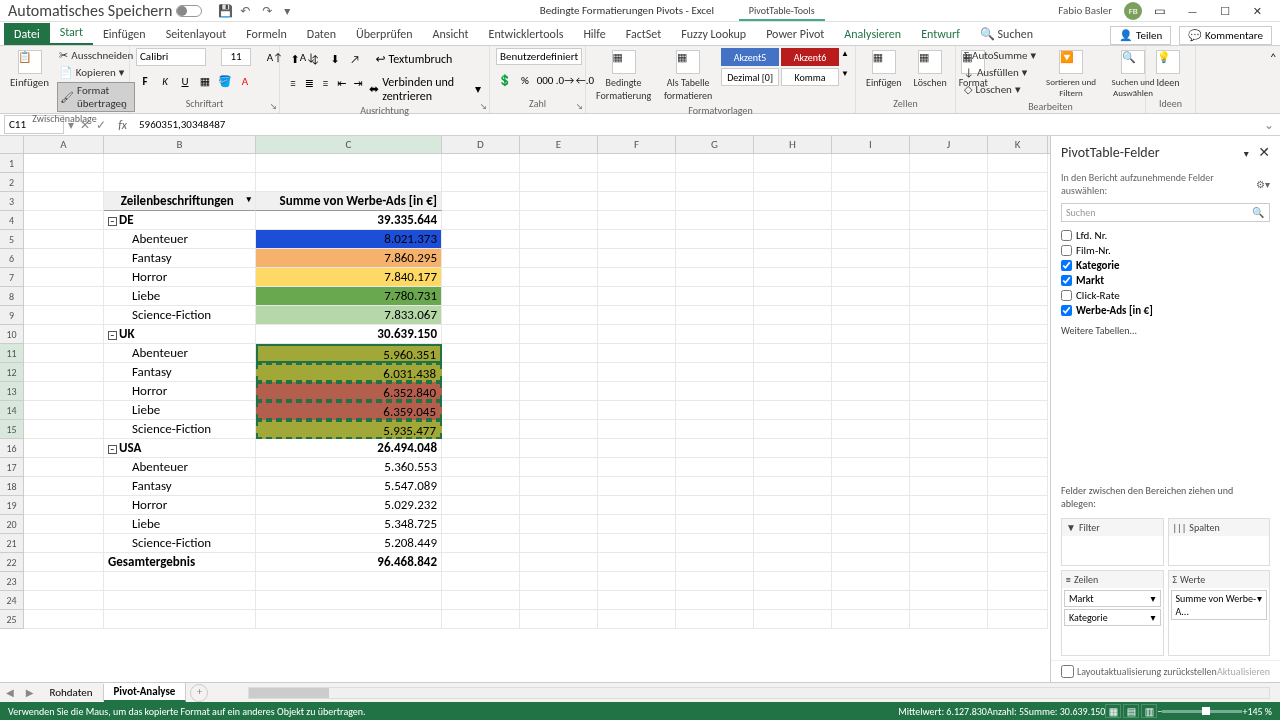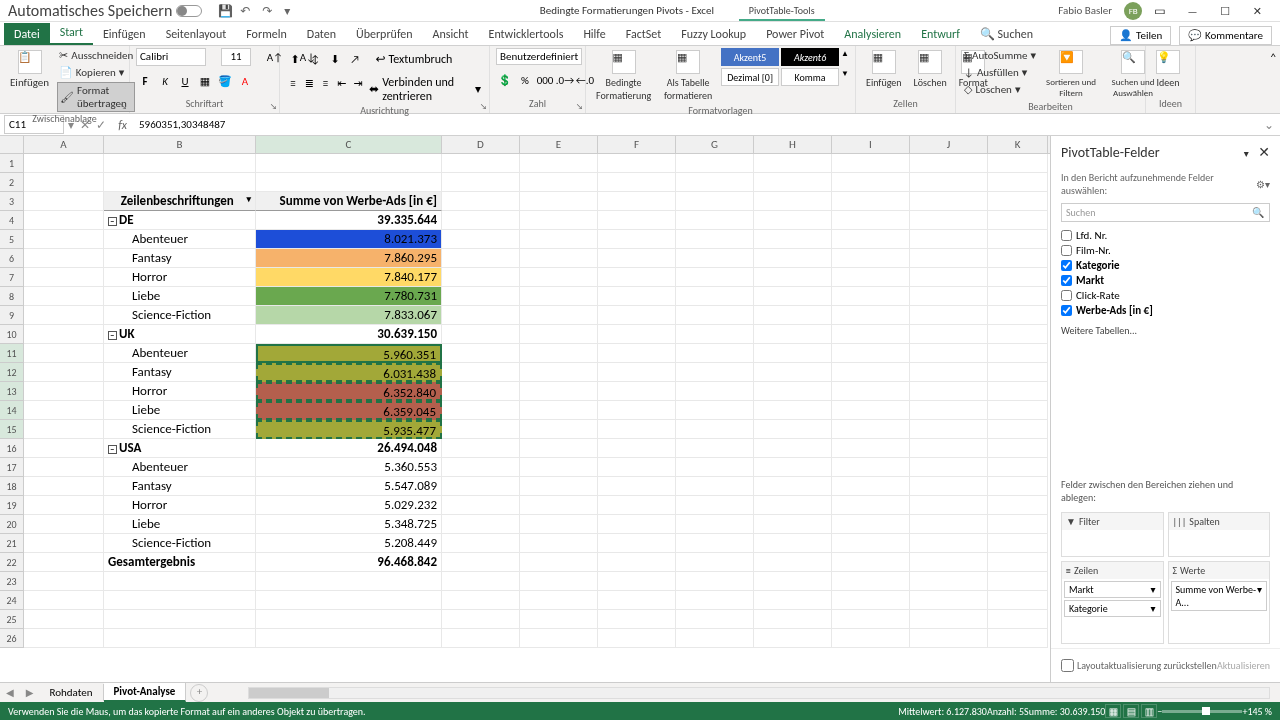--- a/index.html
+++ b/index.html
@@ -37,21 +37,21 @@
 .small-item.pressed { background: #d0d0d0; border: 1px solid #999; }
 .font-combo { display: flex; gap: 15px; }
 .font-name { width: 70px; border: 1px solid #ccc; background: #fff; padding: 1px 3px; font-size: 11px; }
 .font-size { width: 30px; border: 1px solid #ccc; background: #fff; padding: 1px 3px; font-size: 11px; text-align: center; }
 .btn-row { display: flex; gap: 2px; margin-top: 2px; }
 .fmt-btn { width: 18px; height: 18px; border: 1px solid transparent; display: flex; align-items: center; justify-content: center; font-size: 11px; }
 .num-combo { width: 86px; border: 1px solid #ccc; background: #fff; padding: 1px 3px; font-size: 11px; }
 .style-gallery { display: flex; gap: 2px; }
 .style-item { width: 58px; height: 18px; font-size: 10px; display: flex; align-items: center; justify-content: center; }
 .style-a5 { background: #4472c4; color: #fff; }
-.style-a6 { background: #000000; color: #fff; font-style: italic; }
+.style-a6 { background: #b91c1c; color: #fff; }
 .style-d { background: #fff; border: 1px solid #ccc; }
 .dialog-launcher { position: absolute; bottom: 2px; right: 2px; font-size: 8px; color: #666; }
 
 .formula-bar { height: 22px; display: flex; align-items: center; border-bottom: 1px solid #d0d0d0; background: #fff; }
 .name-box { width: 60px; border: 1px solid #ccc; padding: 2px 4px; font-size: 11px; margin: 0 4px; }
 .fx-btns { display: flex; gap: 6px; padding: 0 6px; color: #888; }
 .fx-label { font-style: italic; color: #666; padding: 0 6px; }
 .formula-input { flex: 1; padding: 2px 6px; font-size: 11px; border: none; }
 
 .main-area { display: flex; height: 546px; }
@@ -87,21 +87,21 @@
 .field-item { display: flex; align-items: center; gap: 4px; font-size: 11px; padding: 1px 0; }
 .field-item input { width: 11px; height: 11px; }
 .field-item .bold { font-weight: bold; }
 .more-tables { font-size: 10px; color: #444; padding: 4px 10px; }
 .areas-label { font-size: 10px; color: #555; padding: 4px 10px; }
 .areas-grid { display: grid; grid-template-columns: 1fr 1fr; gap: 4px; padding: 4px 10px; flex: 1; }
 .area-box { border: 1px solid #ddd; display: flex; flex-direction: column; }
 .area-title { background: #f5f5f5; padding: 2px 4px; font-size: 10px; color: #444; display: flex; align-items: center; gap: 3px; }
 .area-items { flex: 1; padding: 2px; }
 .area-item { background: #fff; border: 1px solid #ccc; padding: 1px 4px; font-size: 10px; margin-bottom: 2px; display: flex; justify-content: space-between; }
-.pane-footer { padding: 10px 10px; display: flex; align-items: center; justify-content: space-between; border-top: 1px solid #eee; }
+.pane-footer { padding: 4px 10px; display: flex; align-items: center; justify-content: space-between; border-top: 1px solid #eee; }
 .pane-footer label { font-size: 10px; color: #666; display: flex; align-items: center; gap: 3px; }
 .update-btn { font-size: 10px; color: #aaa; }
 
 .sheet-tabs { height: 20px; border-top: 1px solid #ccc; display: flex; align-items: center; background: #f3f2f1; }
 .sheet-nav { padding: 0 6px; color: #888; font-size: 10px; }
 .sheet-tab { padding: 2px 10px; font-size: 11px; border-right: 1px solid #ccc; background: #f3f2f1; }
 .sheet-tab.active { background: #fff; border-bottom: 2px solid #217346; font-weight: bold; }
 .add-sheet { width: 18px; height: 18px; border: 1px solid #ccc; border-radius: 50%; text-align: center; font-size: 11px; margin-left: 4px; color: #888; }
 .hscroll { flex: 1; margin: 0 10px 0 40px; height: 12px; background: #f0f0f0; border: 1px solid #ddd; position: relative; }
 .hscroll-thumb { position: absolute; left: 0; width: 80px; height: 10px; background: #ccc; }
@@ -671,34 +671,20 @@
           <div class="cell" style="width: 78px;"></div>
           <div class="cell" style="width: 78px;"></div>
           <div class="cell" style="width: 78px;"></div>
           <div class="cell" style="width: 78px;"></div>
           <div class="cell" style="width: 78px;"></div>
           <div class="cell" style="width: 78px;"></div>
           <div class="cell" style="width: 60px;"></div>
         </div>
         <div class="row">
           <div class="row-h">25</div>
-          <div class="cell" style="width: 80px;"></div>
-          <div class="cell" style="width: 152px;"></div>
-          <div class="cell" style="width: 186px;"></div>
-          <div class="cell" style="width: 78px;"></div>
-          <div class="cell" style="width: 78px;"></div>
-          <div class="cell" style="width: 78px;"></div>
-          <div class="cell" style="width: 78px;"></div>
-          <div class="cell" style="width: 78px;"></div>
-          <div class="cell" style="width: 78px;"></div>
-          <div class="cell" style="width: 78px;"></div>
-          <div class="cell" style="width: 60px;"></div>
-        </div>
-        <div class="row">
-          <div class="row-h">26</div>
           <div class="cell" style="width: 80px;"></div>
           <div class="cell" style="width: 152px;"></div>
           <div class="cell" style="width: 186px;"></div>
           <div class="cell" style="width: 78px;"></div>
           <div class="cell" style="width: 78px;"></div>
           <div class="cell" style="width: 78px;"></div>
           <div class="cell" style="width: 78px;"></div>
           <div class="cell" style="width: 78px;"></div>
           <div class="cell" style="width: 78px;"></div>
           <div class="cell" style="width: 78px;"></div>

